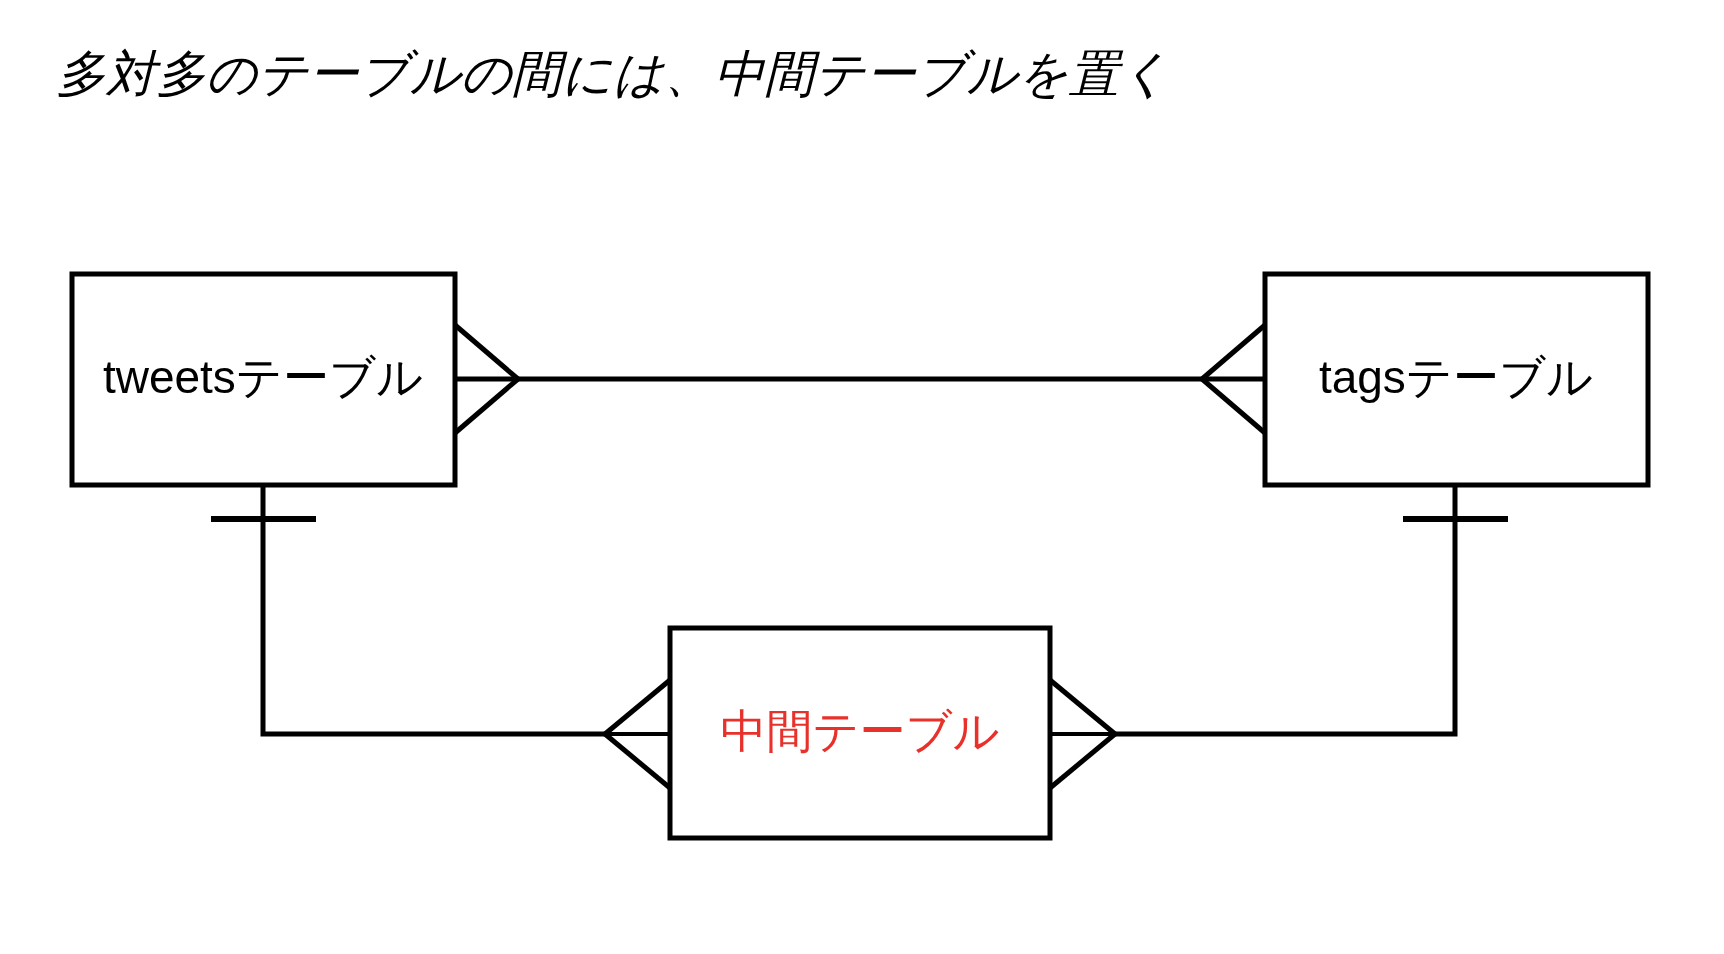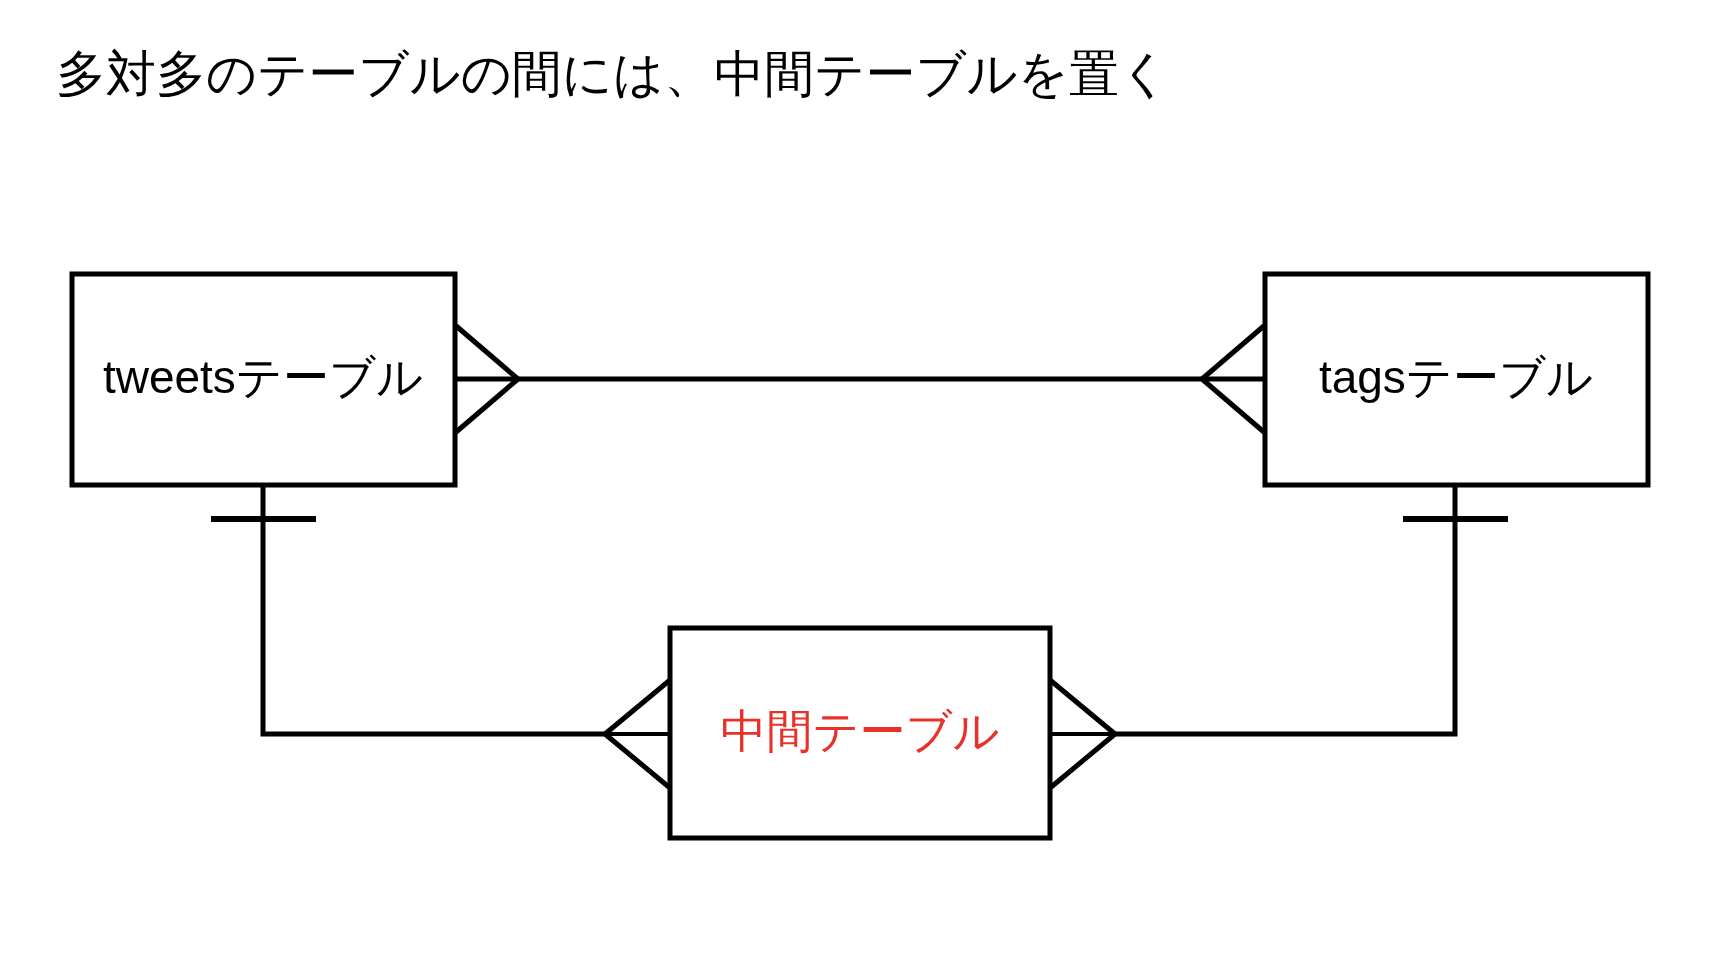--- a/index.html
+++ b/index.html
@@ -25,20 +25,21 @@
   }
   #title {
     position: absolute;
     left: 56px;
     top: 46px;
     font-size: 50px;
     line-height: 1.15;
     color: #000000;
     white-space: nowrap;
     letter-spacing: 0px;
+    font-style: italic;
   }
   #diagram {
     position: absolute;
     left: 0;
     top: 0;
     width: 1724px;
     height: 954px;
   }
   .ent-box {
     fill: #ffffff;

